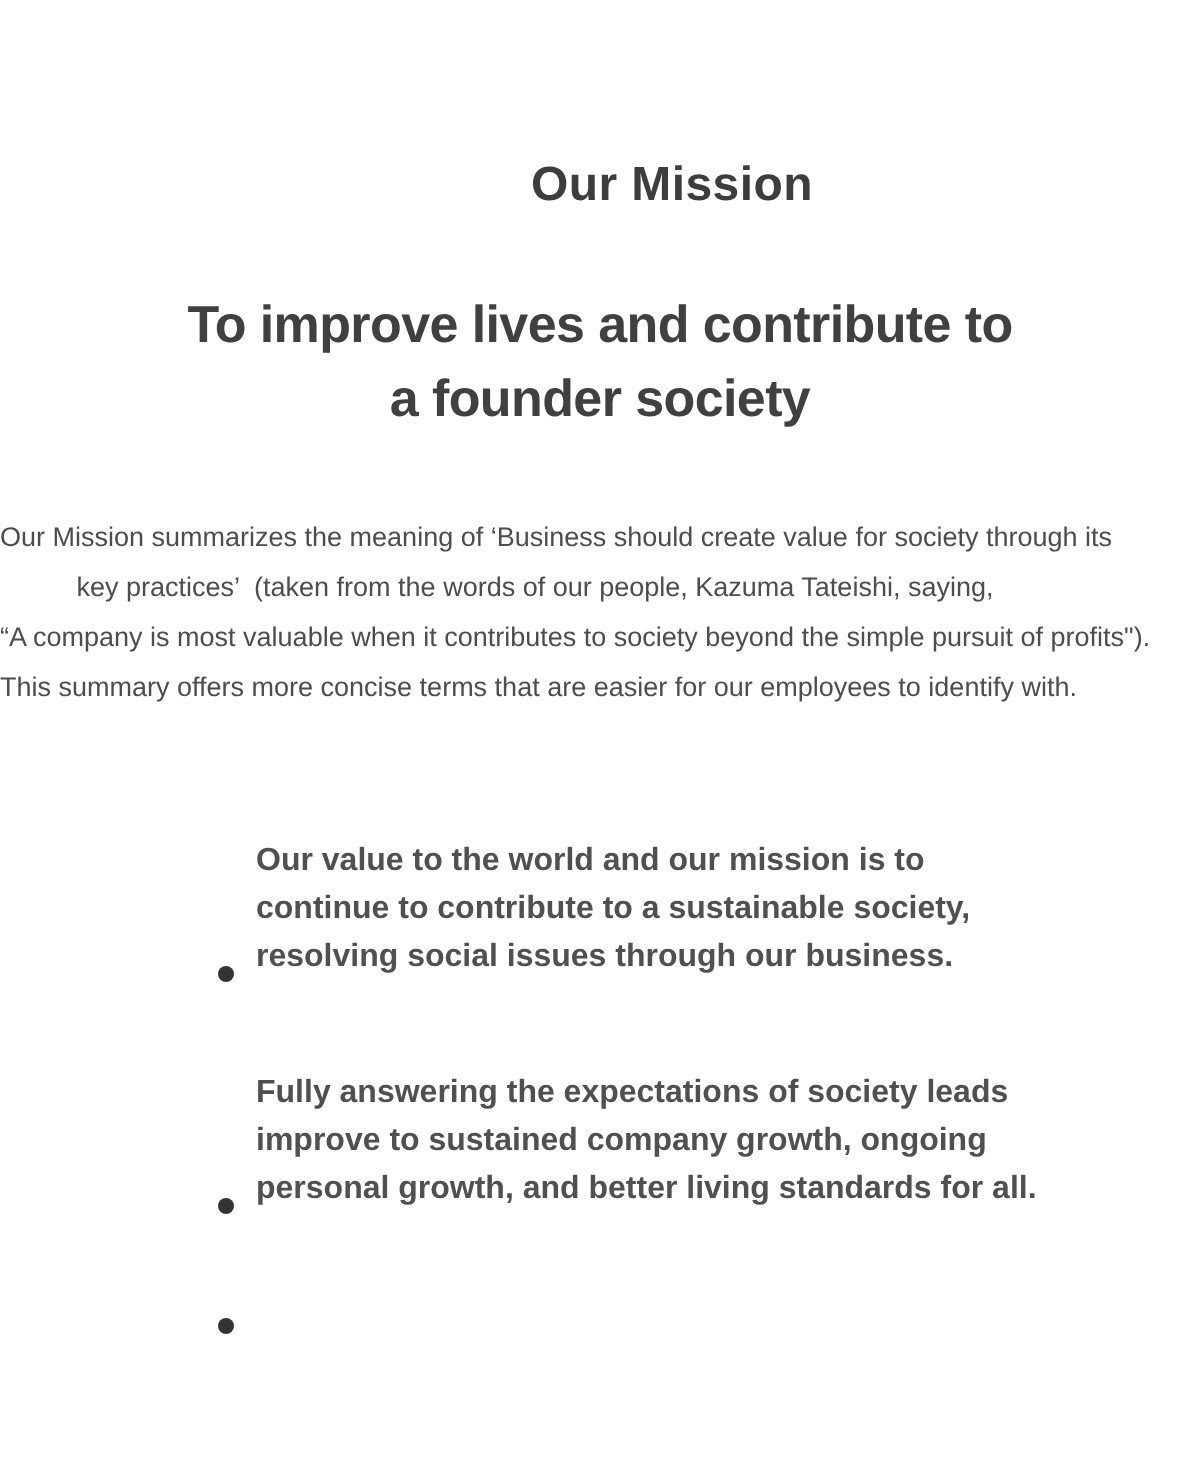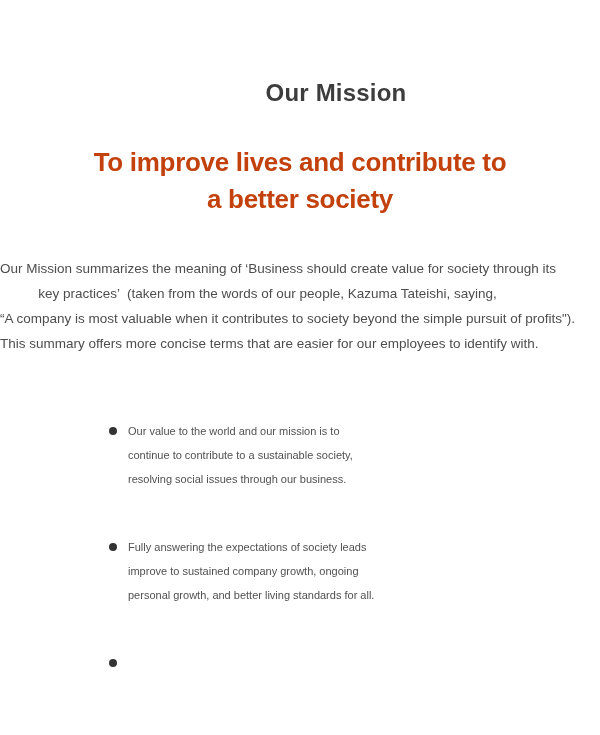--- a/index.html
+++ b/index.html
@@ -29,21 +29,21 @@
   }
   .hero-heading {
     position: absolute;
     top: 144px;
     left: 0;
     width: 600px;
     text-align: center;
     font-size: 26px;
     font-weight: bold;
     line-height: 37px;
-    color: #c2410c;
+    color: #404040;
     letter-spacing: -0.3px;
   }
   .intro-paragraph {
     position: absolute;
     top: 256px;
     left: 0;
     width: 535px;
     text-align: center;
     font-size: 13.5px;
     line-height: 25px;
@@ -52,25 +52,26 @@
   .intro-paragraph .line {
     white-space: pre;
   }
   .mission-list {
     position: absolute;
     top: 419px;
     left: 109px;
   }
   .mission-item {
     display: flex;
-    align-items: flex-start;
+    align-items: flex-end;
     margin-bottom: 44px;
-    font-size: 11px;
+    font-size: 16px;
     line-height: 24px;
     color: #505050;
+    font-weight: bold;
   }
   .bullet-dot {
     flex: 0 0 auto;
     width: 8px;
     height: 8px;
     border-radius: 50%;
     background: #333333;
     margin-top: 8px;
     margin-right: 11px;
   }
@@ -78,21 +79,21 @@
     white-space: pre;
   }
 </style>
 </head>
 <body>
 
 <h1 class="page-title">Our Mission</h1>
 
 <div class="hero-heading">
   <div class="line">To improve lives and contribute to</div>
-  <div class="line">a better society</div>
+  <div class="line">a founder society</div>
 </div>
 
 <div class="intro-paragraph">
   <div class="line">Our Mission summarizes the meaning of ‘Business should create value for society through its</div>
   <div class="line">key practices’  (taken from the words of our people, Kazuma Tateishi, saying,</div>
   <div class="line">“A company is most valuable when it contributes to society beyond the simple pursuit of profits").</div>
   <div class="line">This summary offers more concise terms that are easier for our employees to identify with.</div>
 </div>
 
 <div class="mission-list">

